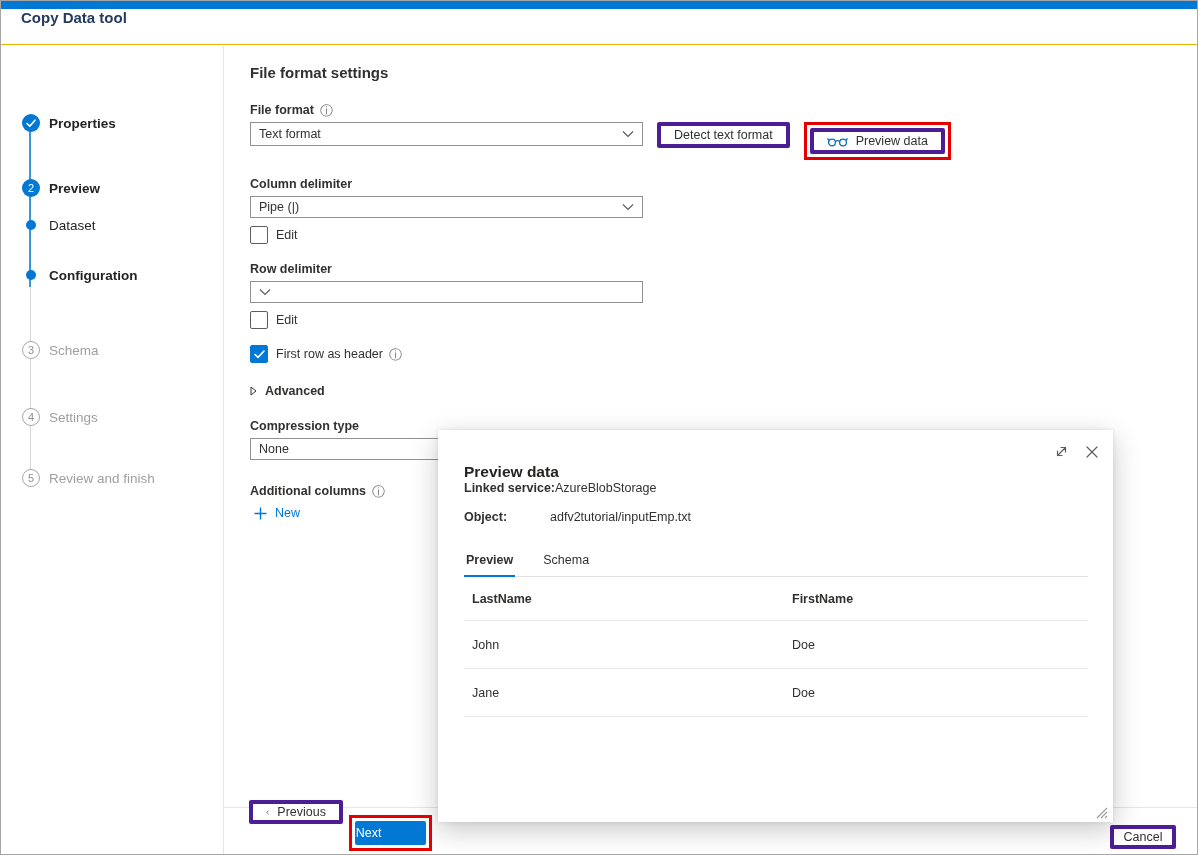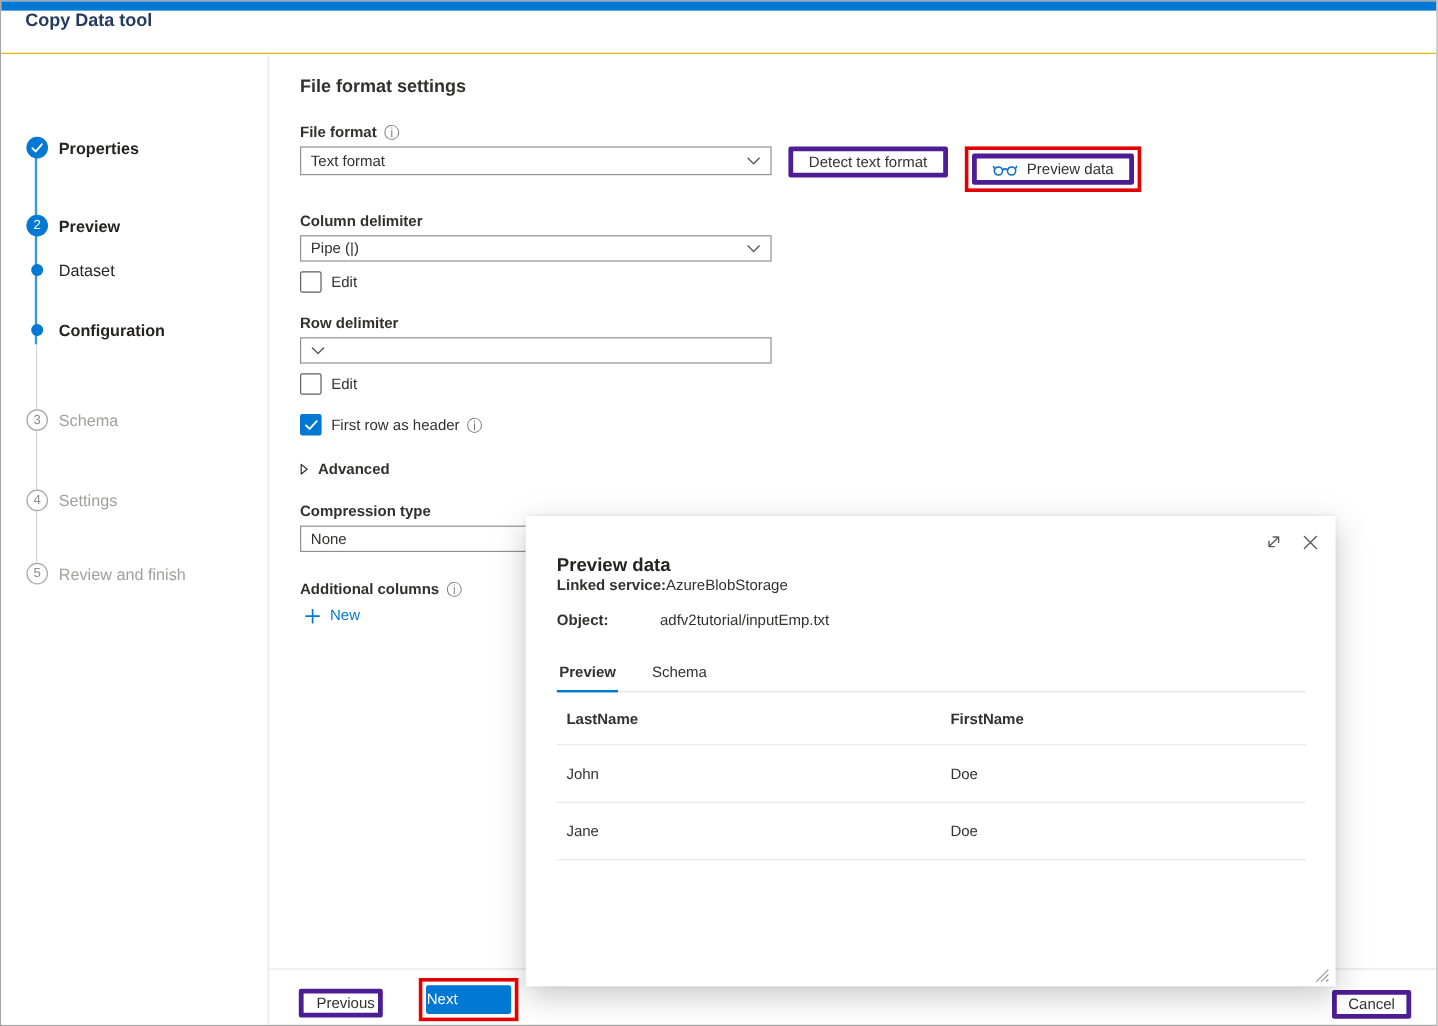--- a/index.html
+++ b/index.html
@@ -39,21 +39,21 @@
   .chk-row { margin-top:8px; display:flex; align-items:center; gap:8px; cursor:pointer; }
   .chk { width:18px; height:18px; border:1px solid #605e5c; background:#fff; border-radius:2px; display:flex; align-items:center; justify-content:center; flex:0 0 18px; }
   .chk.checked { background:#0078d4; border-color:#0078d4; }
   .chk-label { font-size:12.5px; color:#323130; display:flex; align-items:center; gap:6px; }
   .advanced { margin-top:21px; display:flex; align-items:center; gap:8px; cursor:pointer; }
   .advanced .a-label { font-size:12.5px; font-weight:700; color:#323130; }
   .new-link { margin-top:8px; margin-left:4px; display:inline-flex; align-items:center; gap:8px; color:#0078d4; font-size:12.5px; cursor:pointer; }
 
   
   .footer-sep { position:absolute; left:223px; right:0; top:806px; height:1px; background:#e6e6e6; z-index:1; }
-  .btn-prev { position:absolute; left:248px; top:823px; width:70px; z-index:2; }
+  .btn-prev { position:absolute; left:248px; top:799px; width:94px; z-index:2; }
   .next-ring { position:absolute; left:348px; top:814px; z-index:6; }
   .btn-next { width:71px; height:24px; }
   .btn-cancel { position:absolute; top:824px; right:21px; width:66px; height:24px; z-index:2; }
 
   
   .dialog { position:absolute; left:437px; top:429px; width:675px; height:392px; background:#fff; z-index:5;
             box-shadow:0 8px 26px rgba(0,0,0,0.22), 0 0 4px rgba(0,0,0,0.10); padding:0 25px 0 26px; }
   .dlg-icons { position:absolute; top:13px; right:13px; display:flex; gap:13px; }
   .icon-btn { width:17px; height:17px; display:flex; align-items:center; justify-content:center; cursor:pointer; background:none; border:none; padding:0; }
   .dlg-title { margin-top:33px; font-size:15.5px; font-weight:700; color:#252423; }

